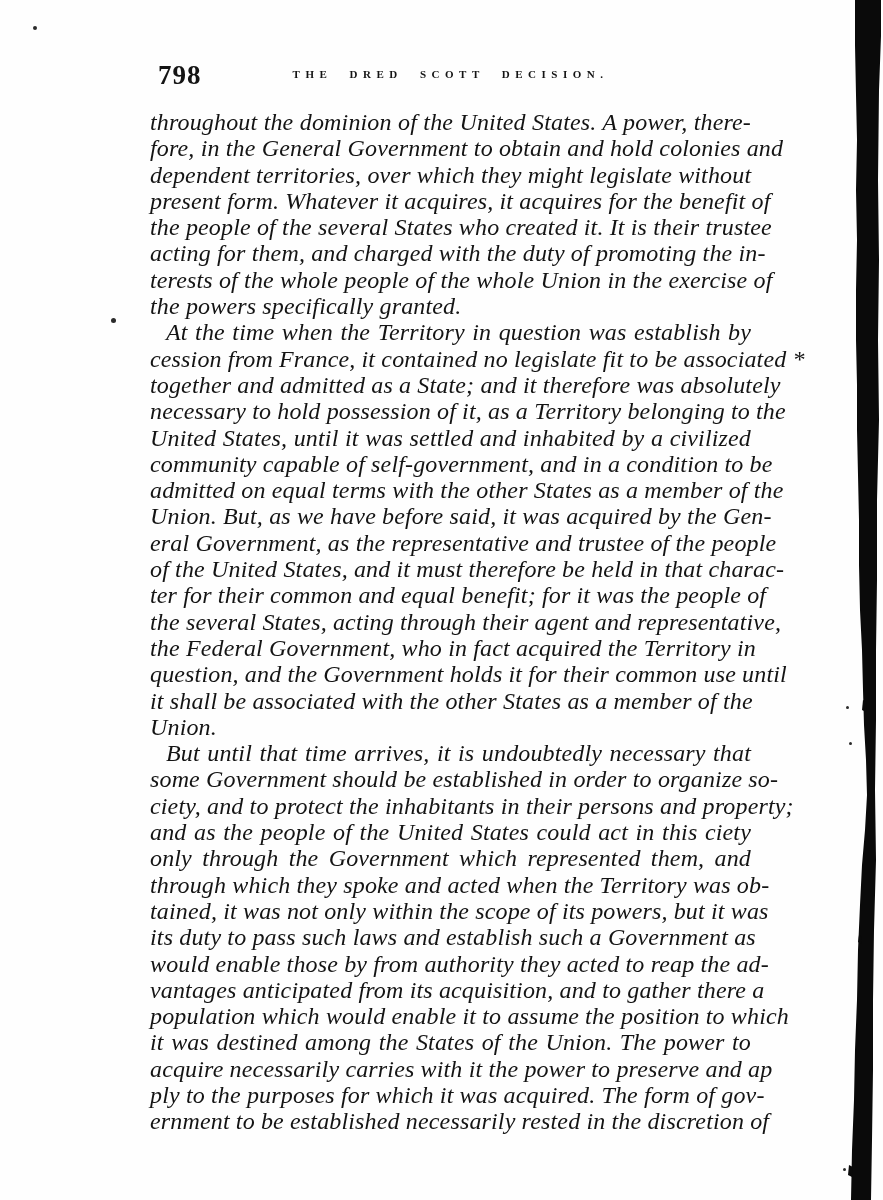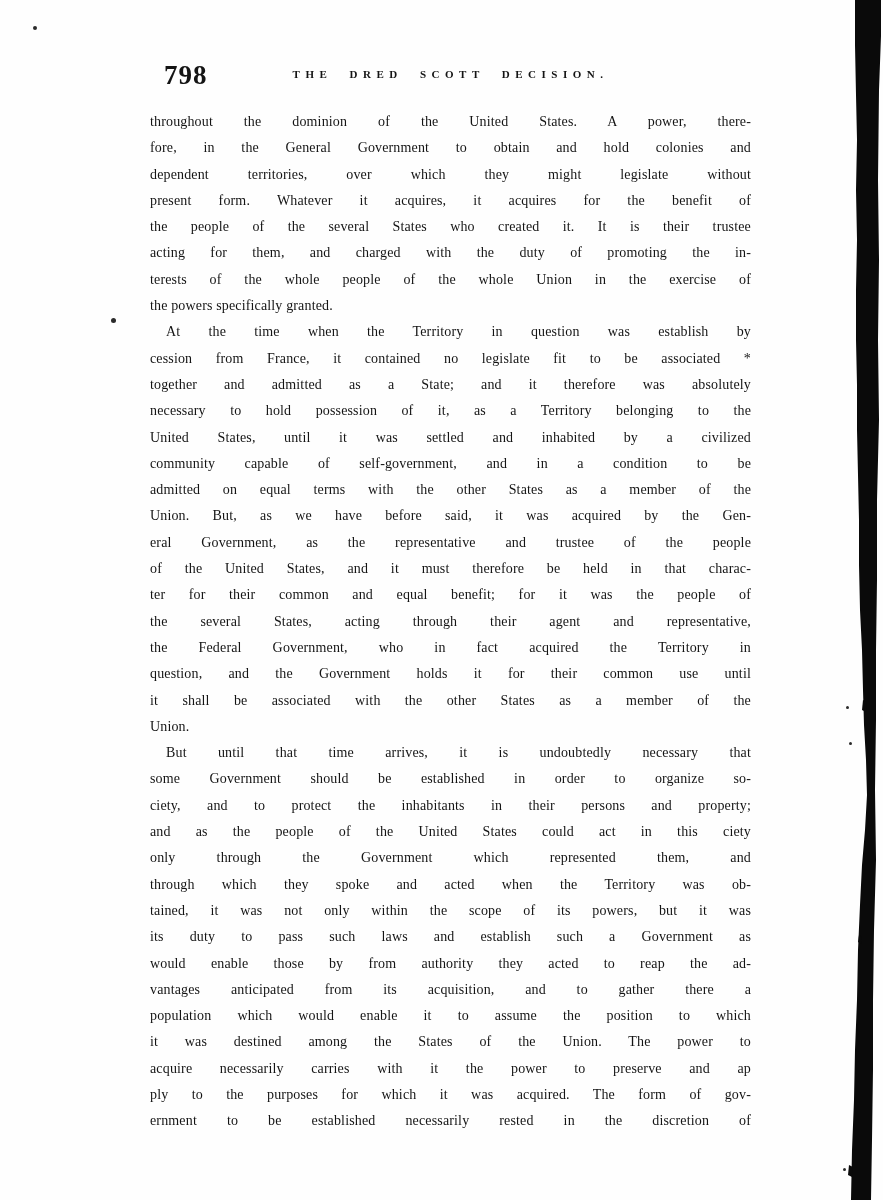--- a/index.html
+++ b/index.html
@@ -18,21 +18,21 @@
   }
   .page-header {
     position: absolute;
     top: 60px;
     left: 150px;
     width: 601px;
     height: 40px;
   }
   .page-number {
     position: absolute;
-    left: 14px;
+    left: 8px;
     top: 0px;
     font-size: 27px;
     font-weight: bold;
     letter-spacing: 1px;
   }
   .running-title {
     position: absolute;
     left: 0;
     right: 0;
     top: 8px;
@@ -44,28 +44,29 @@
     white-space: nowrap;
   }
   .text-block {
     position: absolute;
     top: 109px;
     left: 150px;
     width: 601px;
   }
   .para { margin: 0; }
   .line {
-    font-size: 14px;
+    font-size: 24px;
     line-height: 26.3px;
     height: 26.3px;
     letter-spacing: 0.15px;
     text-align: justify;
     text-align-last: justify;
     text-justify: inter-word;
     white-space: nowrap;
+    font-style: italic;
   }
   .line.indent { text-indent: 16px; }
   .line.last {
     text-align-last: left;
     white-space: normal;
   }
   .scan-band {
     position: absolute;
     top: 0;
     right: 0;

